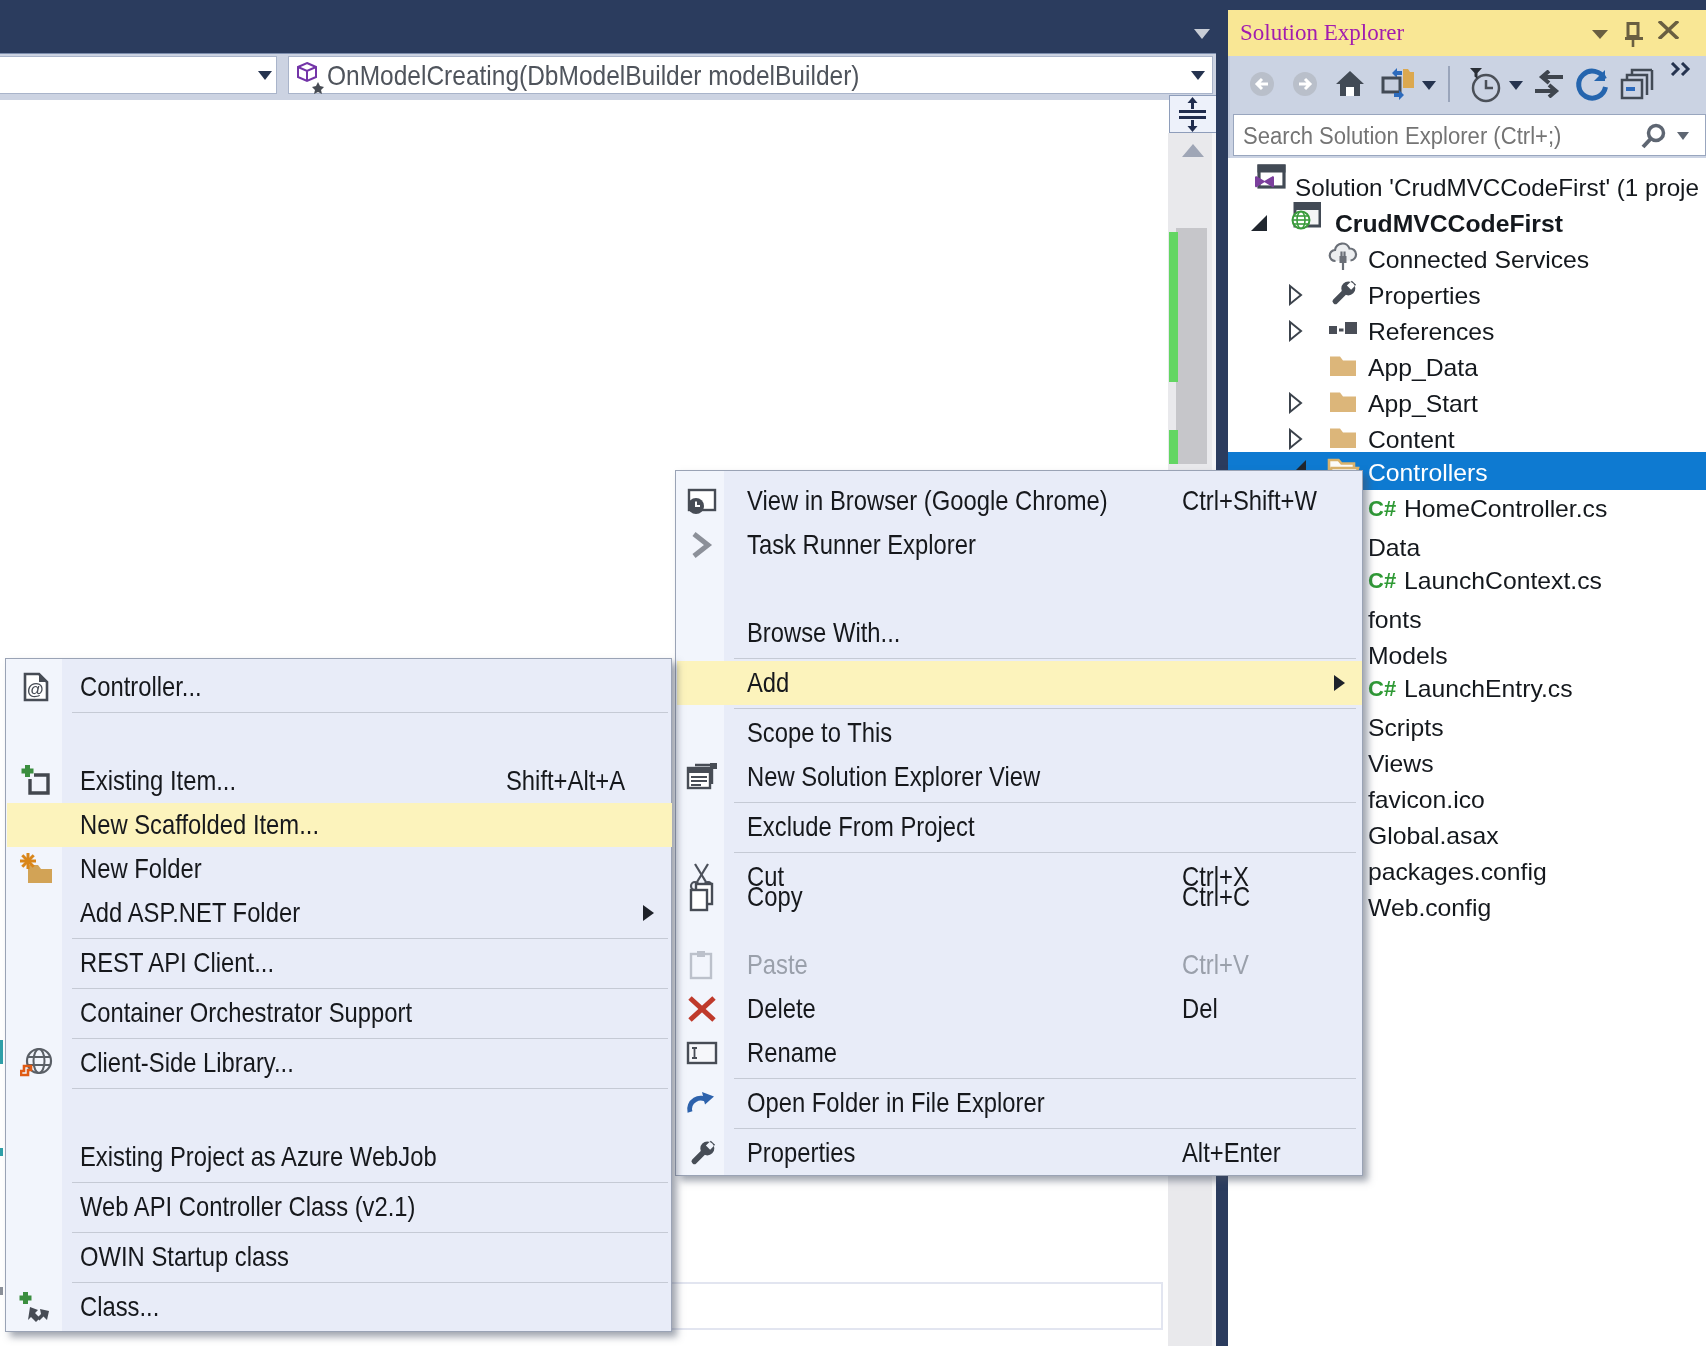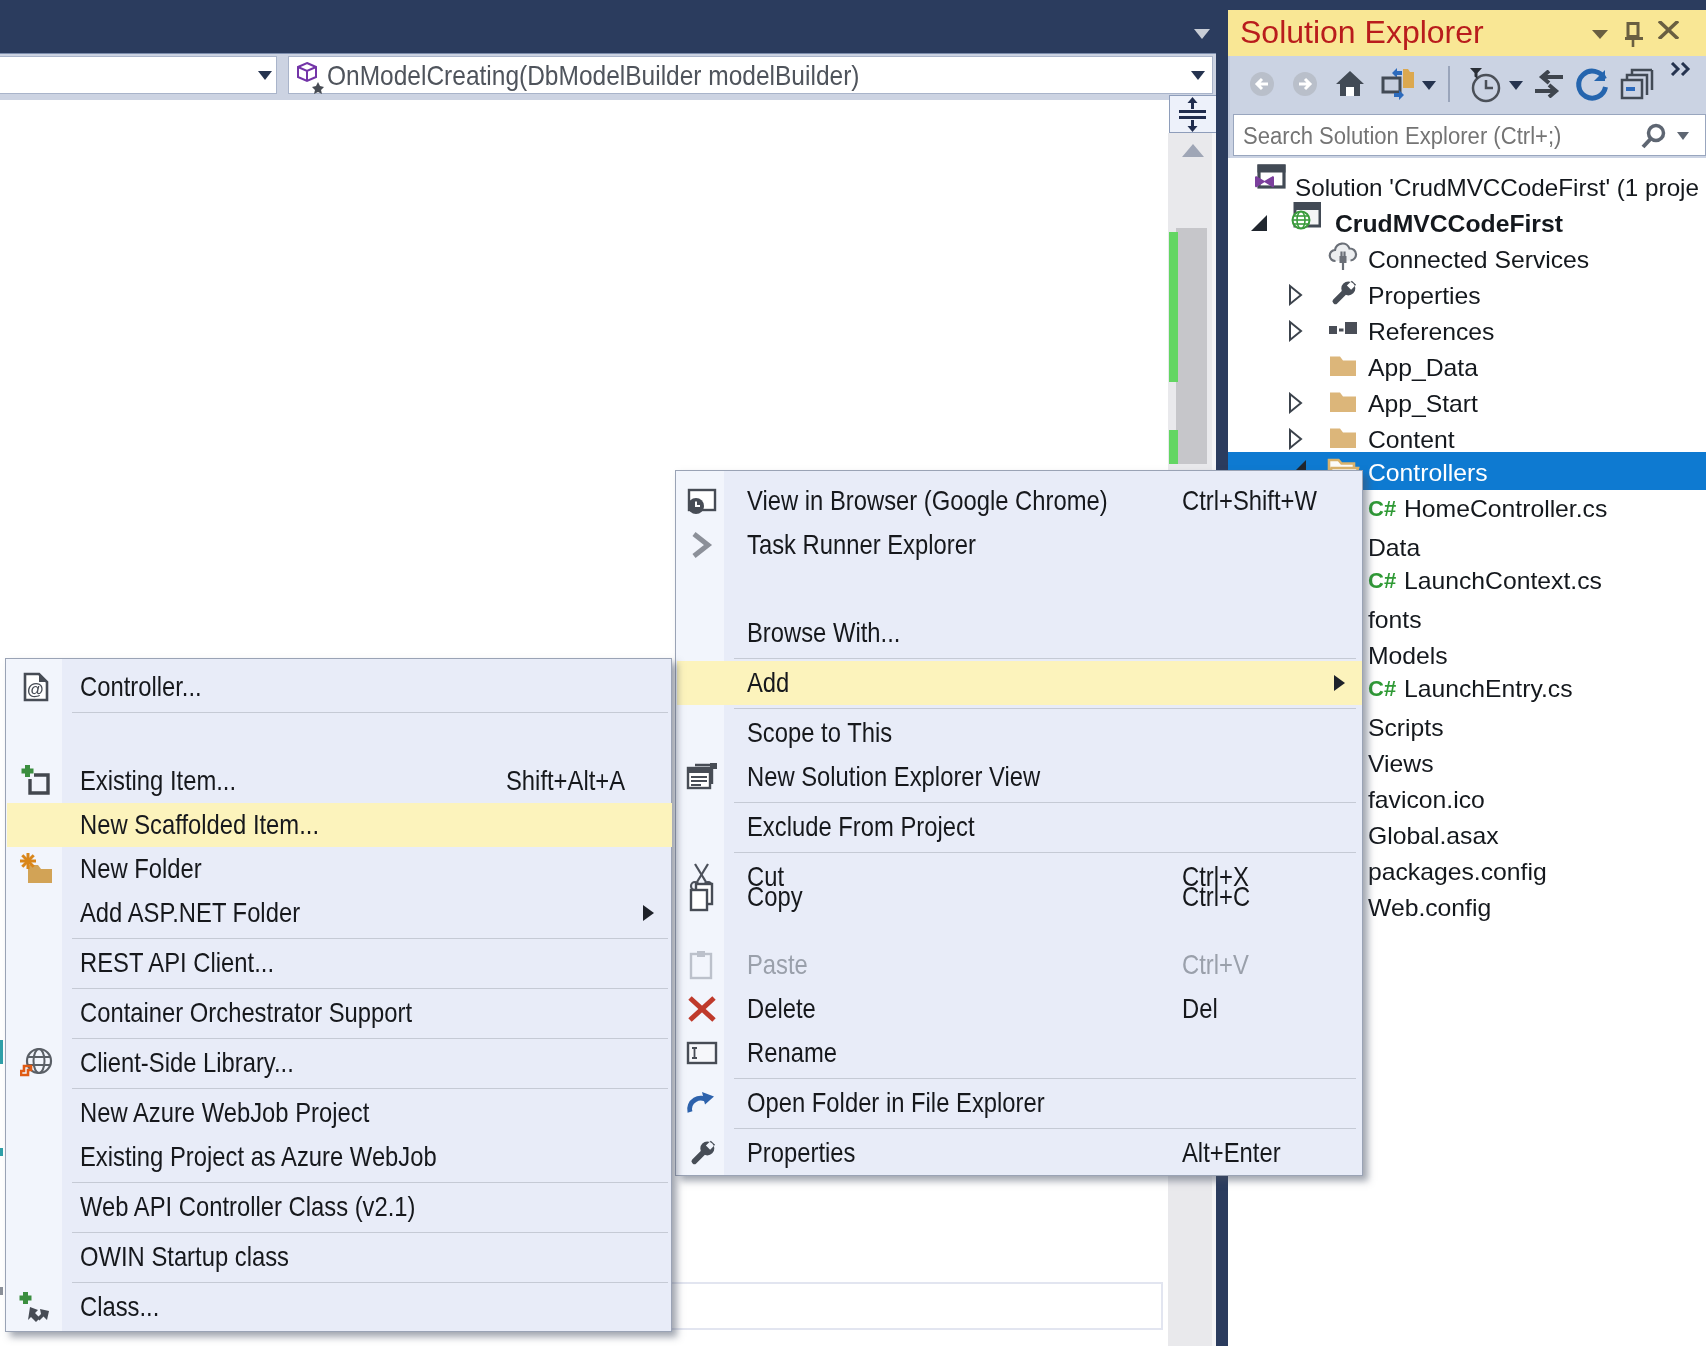--- a/index.html
+++ b/index.html
@@ -80,21 +80,21 @@
 <div class="abs" id="vtrack2"></div>
 <div class="abs" id="uparr"></div>
 <div class="abs" id="vthumb"></div>
 <div class="abs greenmark" style="top:232px;height:150px;"></div>
 <div class="abs greenmark" style="top:430px;height:34px;"></div>
 <div class="abs" id="hscroll"></div>
 
 <div class="abs" id="sepanel">
   <div class="abs" style="left:0;top:0;width:478px;height:10px;background:#2b3c5e;"></div>
   <div id="se-title">
-    <span class="txt" style="left:12px;top:9px;font-size:32px;line-height:27px;color:#b91c1c;">Solution Explorer</span>
+    <span class="txt" style="left:12px;top:9px;font-size:23px;line-height:27px;color:#a21caf;font-family:Liberation Serif, serif;">Solution Explorer</span>
     <div class="abs" style="left:364px;top:20px;width:0;height:0;border-left:8px solid transparent;border-right:8px solid transparent;border-top:9px solid #6a5f41;"></div>
     <svg class="abs" style="left:397px;top:12px;" width="18" height="25" viewBox="0 0 18 25">
       <rect x="3" y="1.5" width="10" height="13" fill="none" stroke="#6a5f41" stroke-width="3"></rect>
       <line x1="0" y1="16.5" x2="18" y2="16.5" stroke="#6a5f41" stroke-width="3"></line>
       <line x1="8" y1="18" x2="8" y2="25" stroke="#6a5f41" stroke-width="2.6"></line>
     </svg>
     <svg class="abs" style="left:430px;top:11px;" width="21" height="18" viewBox="0 0 21 18">
       <g stroke="#6a5f41" stroke-width="3.4">
           <line x1="1" y1="0" x2="20" y2="18"></line>
           <line x1="20" y1="0" x2="1" y2="18"></line>
@@ -441,23 +441,20 @@
     <svg class="micon" style="left:14px;top:6px;" width="34" height="34" viewBox="0 0 34 34">
       <circle cx="19" cy="14" r="12" fill="none" stroke="#5a5f66" stroke-width="2.2"></circle>
       <ellipse cx="19" cy="14" rx="5.5" ry="12" fill="none" stroke="#5a5f66" stroke-width="2"></ellipse>
       <line x1="7.5" y1="10" x2="30.5" y2="10" stroke="#5a5f66" stroke-width="2"></line>
       <line x1="7.5" y1="18" x2="30.5" y2="18" stroke="#5a5f66" stroke-width="2"></line>
       <path d="M4 19 h7 v4 h-3 v5 h-7 v-4 h3 Z" fill="none" stroke="#e05b14" stroke-width="2.6"></path>
     </svg>
     <span class="mtxt" style="left:74px;">Client-Side Library...</span>
   </div>
   <div class="msep" style="left:66px;top:429px;width:596px;"></div>
-  <div class="mrow" style="left:0;top:432px;width:665px;">
-      <span class="mtxt" style="left:74px;">New Azure WebJob Project</span>
-    </div>
   <div class="mrow" style="left:0;top:476px;width:665px;">
       <span class="mtxt" style="left:74px;">Existing Project as Azure WebJob</span>
     </div>
   <div class="msep" style="left:66px;top:523px;width:596px;"></div>
   <div class="mrow" style="left:0;top:526px;width:665px;text-decoration:underline;">
       <span class="mtxt" style="left:74px;">Web API Controller Class (v2.1)</span>
     </div>
   <div class="msep" style="left:66px;top:573px;width:596px;"></div>
   <div class="mrow" style="left:0;top:576px;width:665px;">
       <span class="mtxt" style="left:74px;">OWIN Startup class</span>

